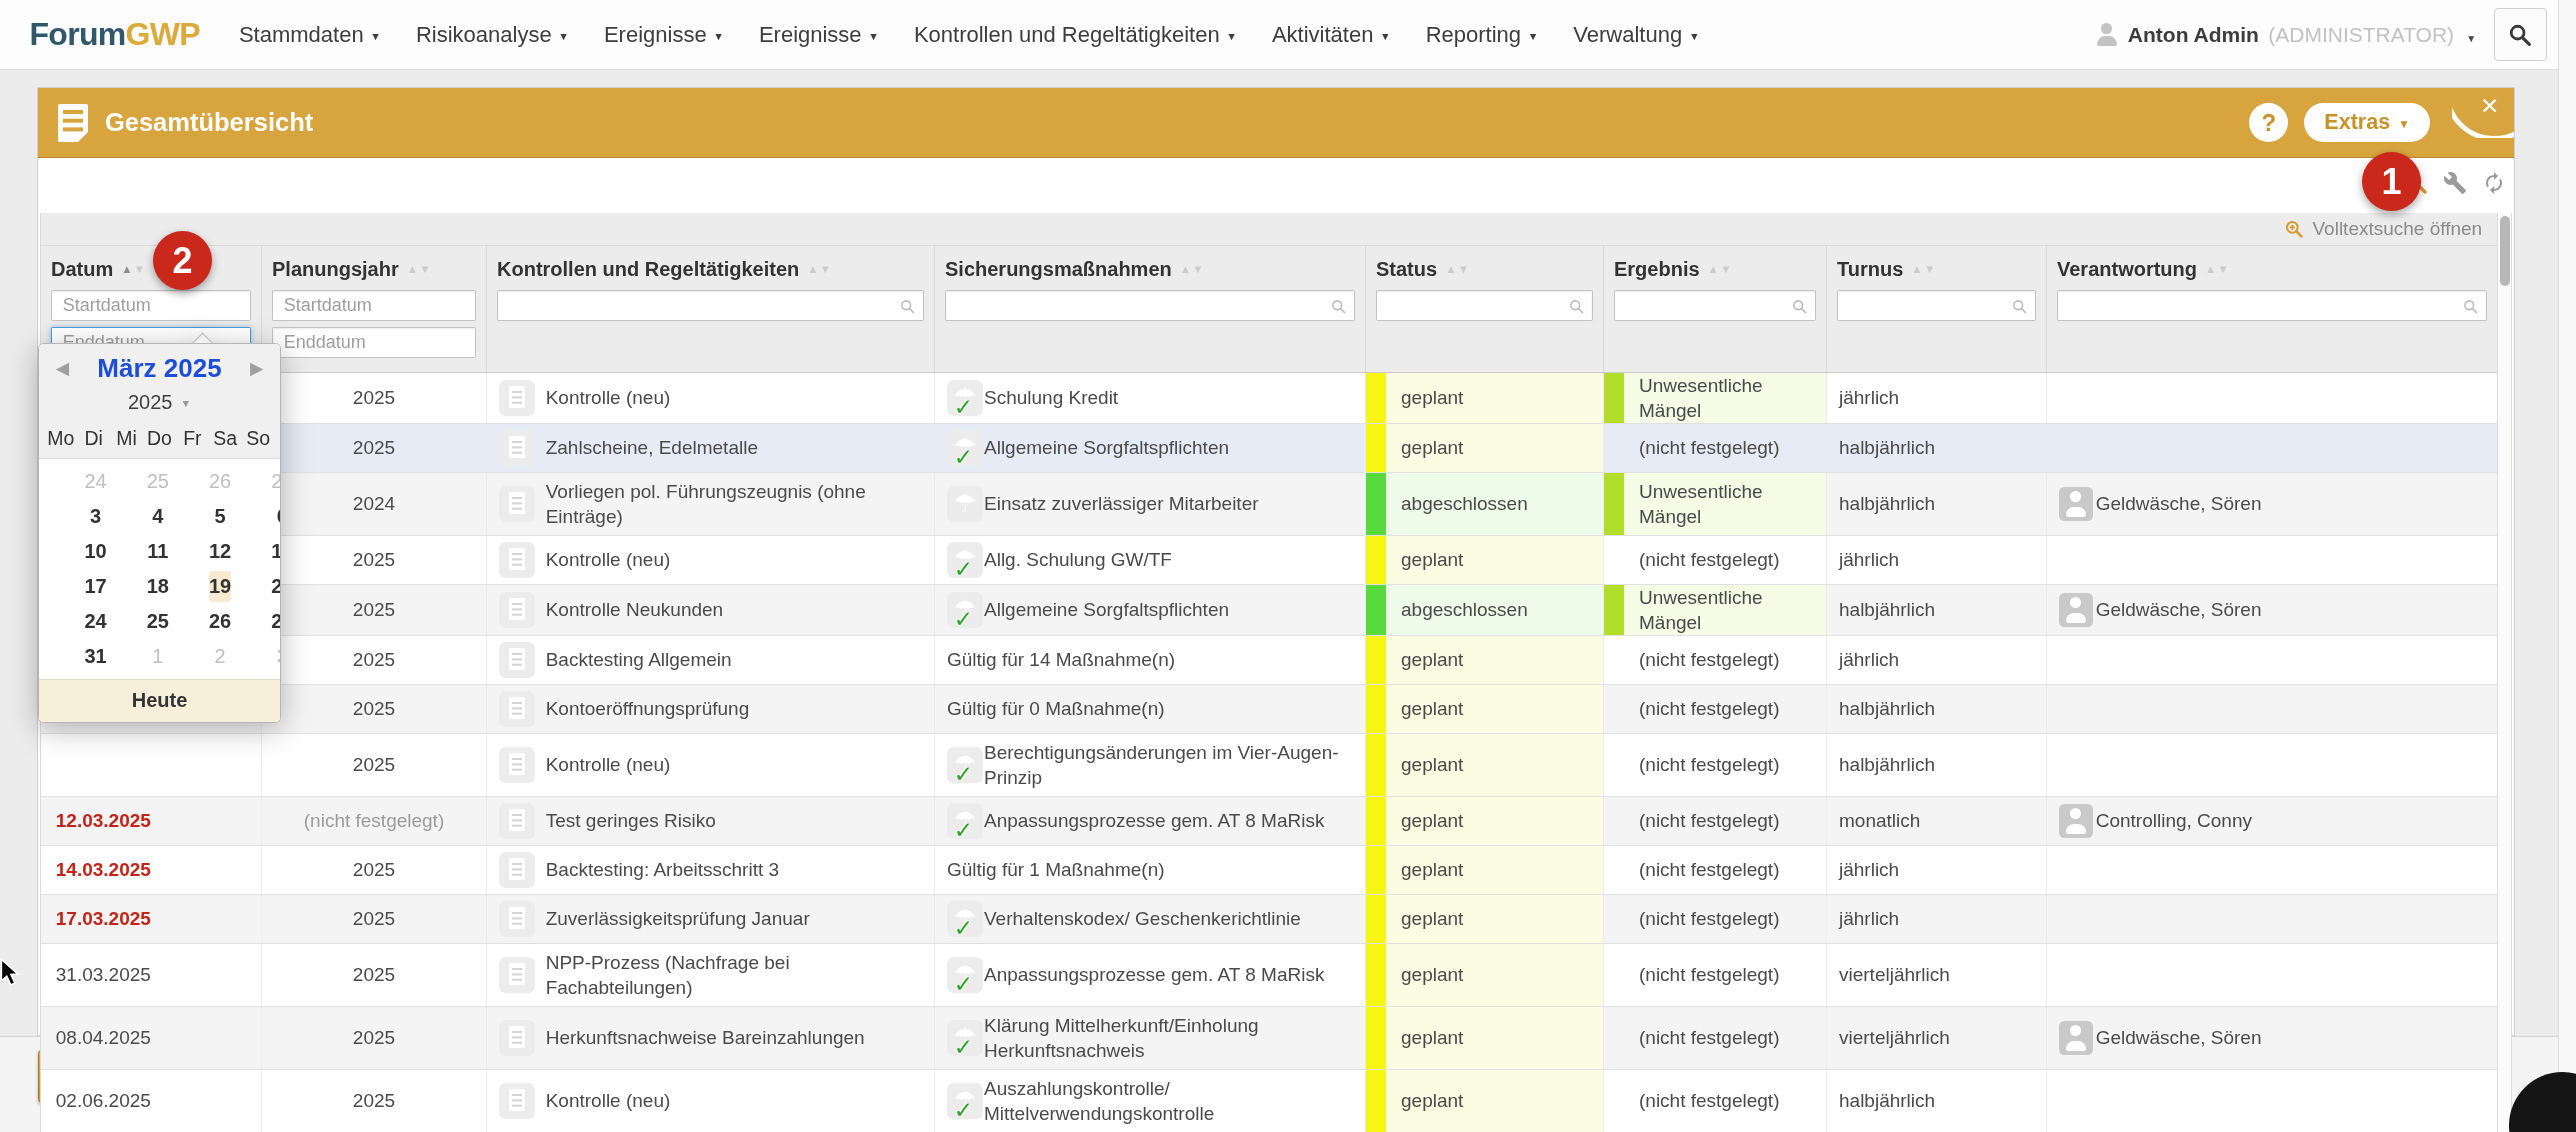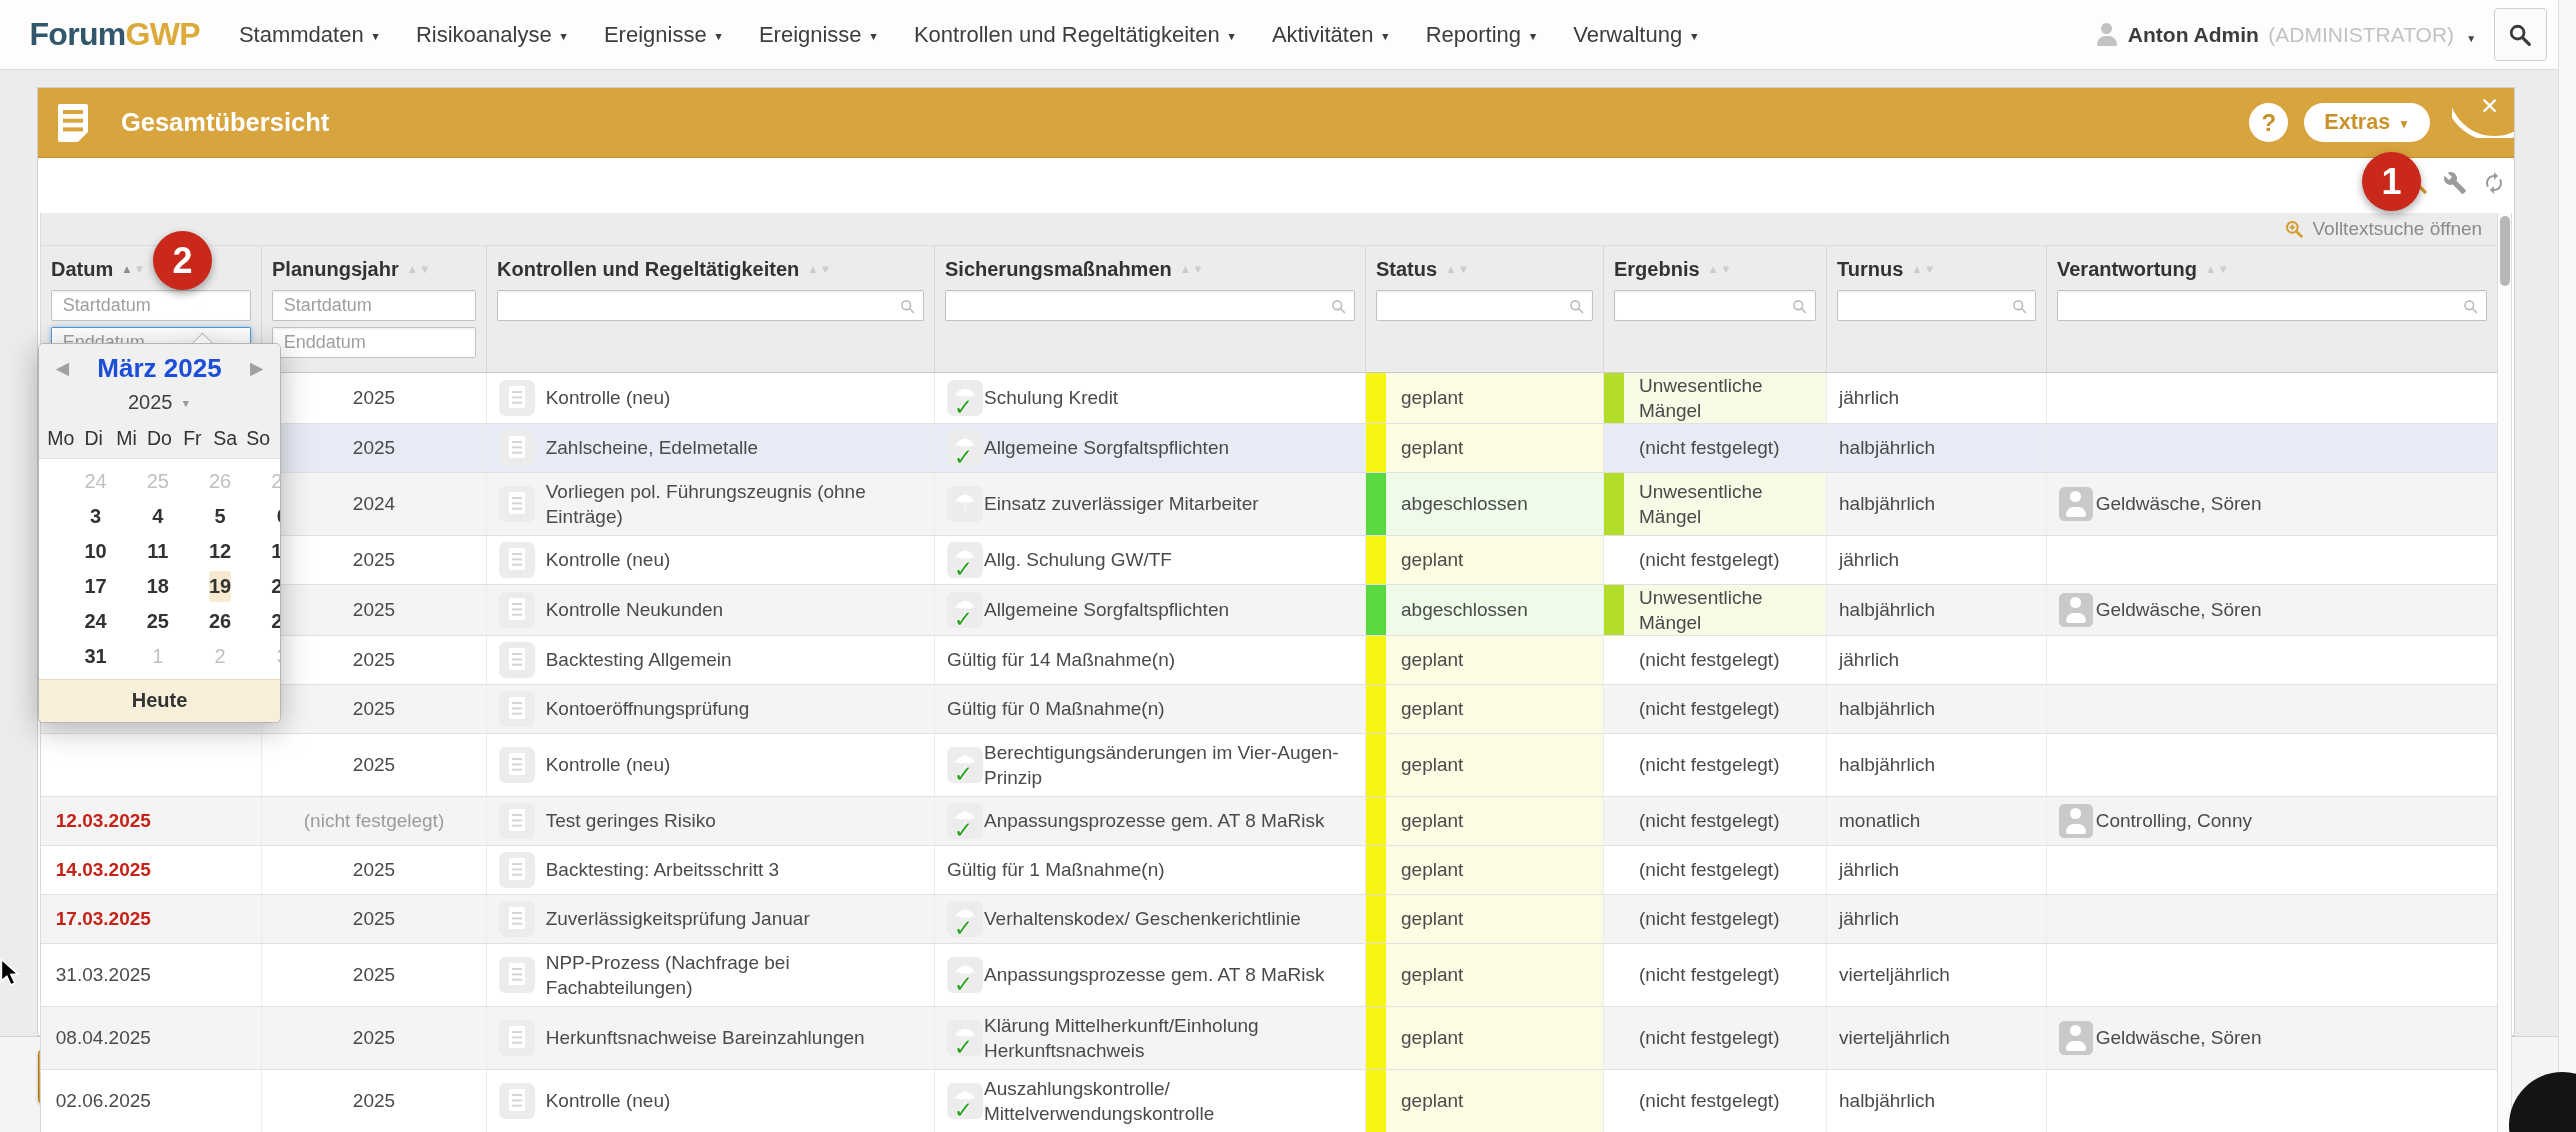--- a/index.html
+++ b/index.html
@@ -23,21 +23,21 @@
   .nav-user .urole{color:#c2c2c2;}
   .nav-user .caret::before{content:"▼";font-size:10px;color:#444;margin-left:2.7px;}
   .nav-search{width:51px;height:51px;border:0.7px solid #cfcfcf;border-radius:4px;background:#fbfbfb;display:flex;align-items:center;justify-content:center;cursor:pointer;color:#3a3a3a;}
 
   
   .pagebar{position:absolute;top:0;right:0;width:17.4px;bottom:0;background:#f8f8f8;border-left:0.7px solid #ddd;z-index:70;}
   .corner-blob{position:absolute;right:-40px;bottom:-47px;width:107px;height:107px;border-radius:50%;background:#141414;z-index:80;}
 
   
   .panel{position:absolute;left:37px;top:87px;width:2478px;height:949px;background:#fff;border:0.7px solid #cfcfcf;box-sizing:border-box;z-index:10;}
-  .panel-header{position:relative;height:70px;background:#d7a43e;border-bottom:0.7px solid #c08c2c;display:flex;align-items:center;padding:0 20px;box-sizing:border-box;gap:16px;}
+  .panel-header{position:relative;height:70px;background:#d7a43e;border-bottom:0.7px solid #c08c2c;display:flex;align-items:center;padding:0 20px;box-sizing:border-box;}
   .ph-doc{position:relative;width:29.5px;height:38px;background:#fff;border-radius:2px;margin-right:17.4px;}
   .ph-doc::before{content:"";position:absolute;left:4.7px;right:4.7px;top:6.7px;height:4px;background:#d7a43e;box-shadow:0 8.7px 0 #d7a43e,0 17.4px 0 #d7a43e;}
   .ph-doc::after{content:"";position:absolute;right:-0.7px;bottom:-0.7px;border-style:solid;border-width:0 10.7px 10.7px 0;border-color:transparent #d7a43e transparent transparent;transform:rotate(90deg);}
   .ph-title{color:#fff;font-size:25.5px;font-weight:bold;}
   .ph-right{margin-left:auto;display:flex;align-items:center;gap:16px;padding-right:64px;}
   .help-btn{width:39px;height:39px;border-radius:50%;background:#fff;color:#c8922a;font-size:24px;font-weight:bold;display:flex;align-items:center;justify-content:center;cursor:pointer;}
   .extras-btn{height:39px;border-radius:20px;background:#fff;color:#c8922a;font-size:21.5px;font-weight:bold;display:flex;align-items:center;padding:0 20px;cursor:pointer;}
   .extras-btn .caret::before{content:"▼";font-size:12px;margin-left:8px;position:relative;top:-0.7px;}
   .ph-close{position:absolute;top:0;right:0;width:62px;height:50px;overflow:hidden;cursor:pointer;}
   .ph-close .arc{position:absolute;top:-48px;right:-31px;width:101px;height:101px;border-radius:50%;border:5.4px solid #fff;box-sizing:border-box;}

